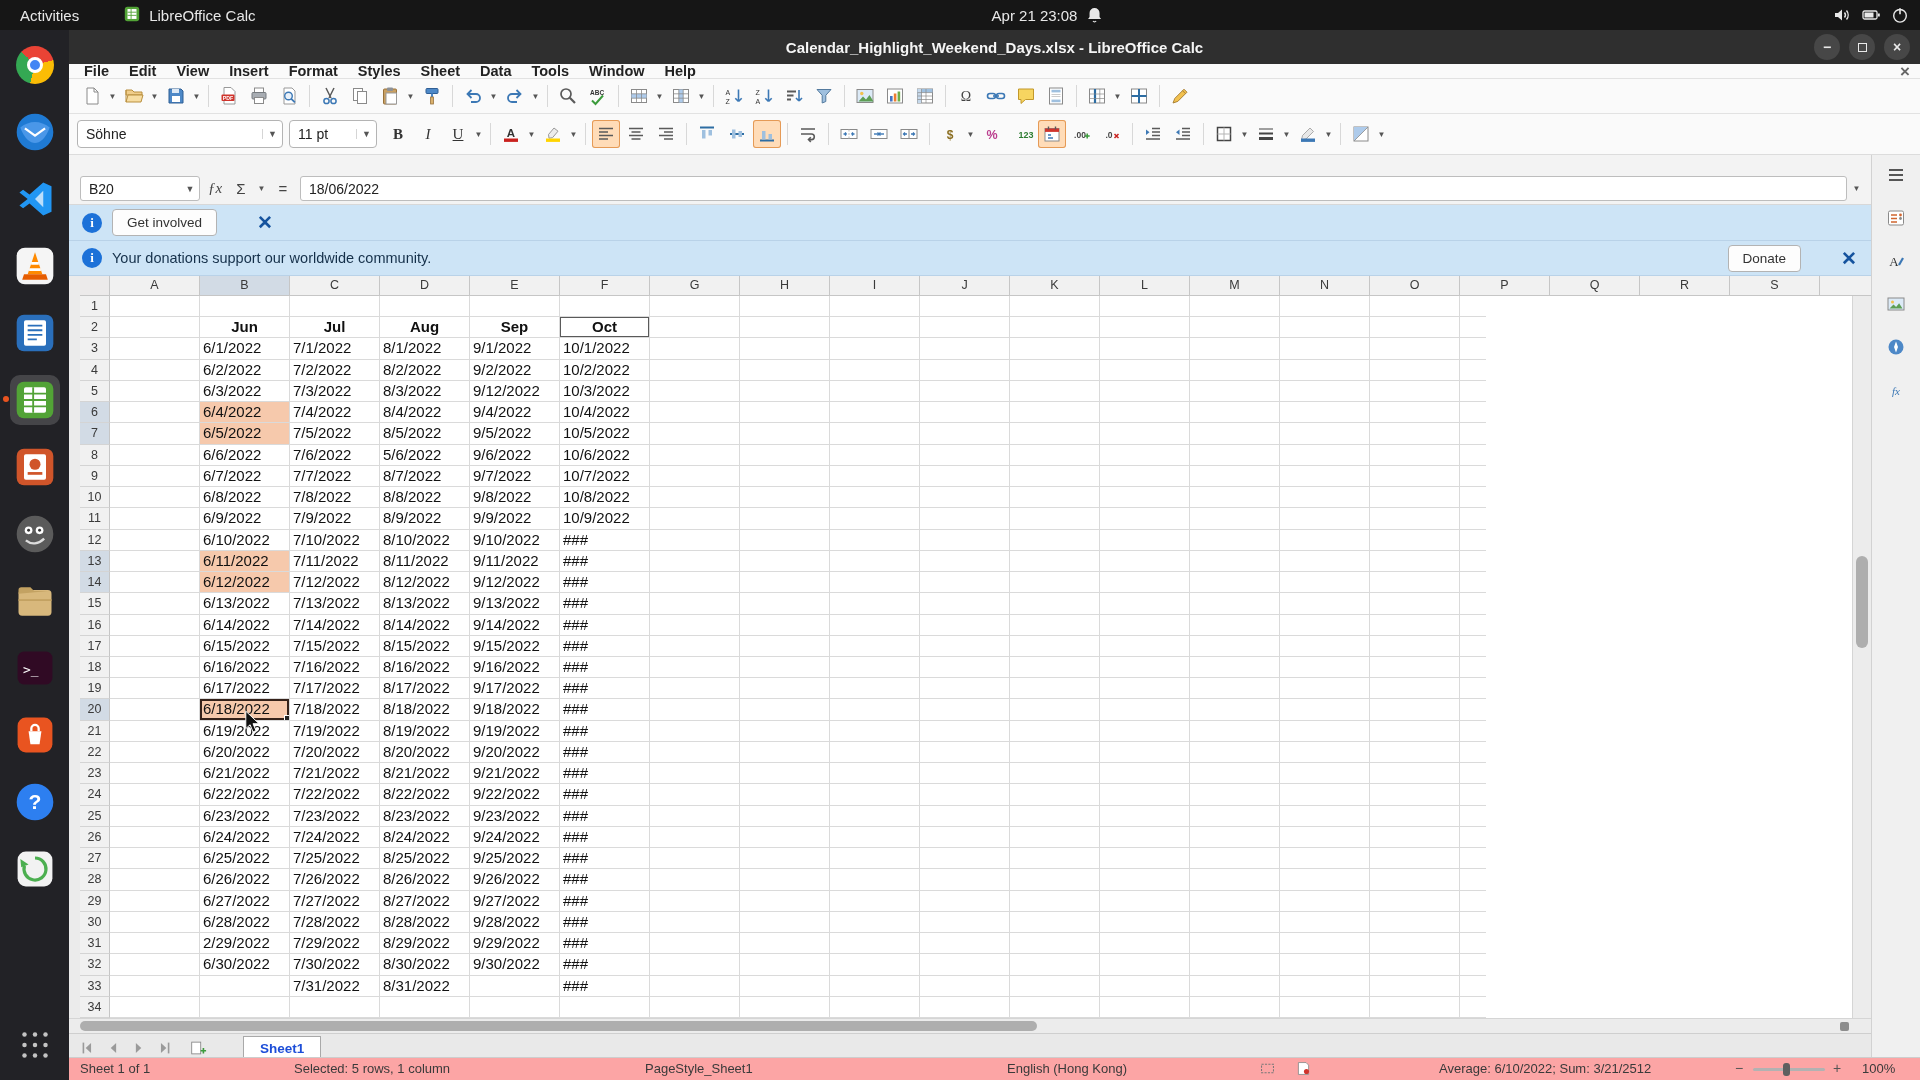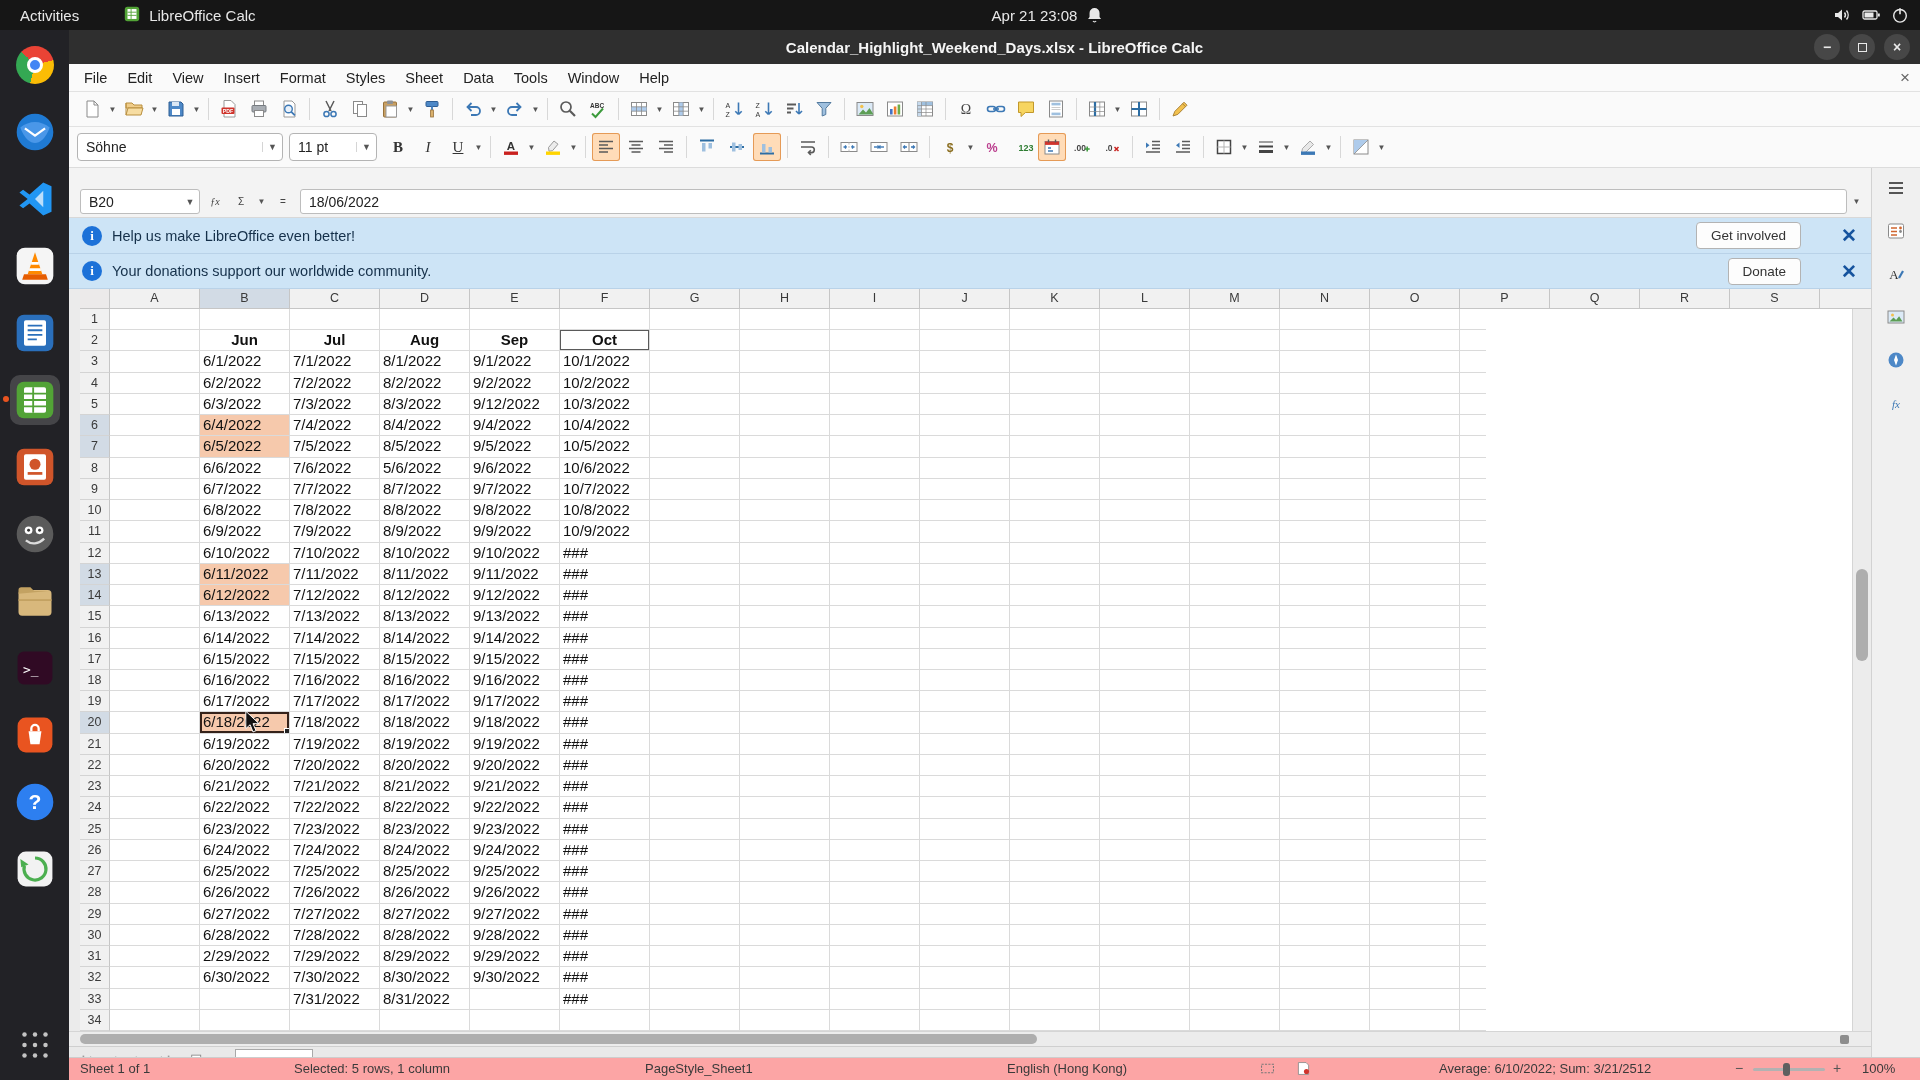--- a/index.html
+++ b/index.html
@@ -20,21 +20,21 @@
   .dock-item.active::before{content:"";position:absolute;left:-7px;top:21px;width:6px;height:6px;border-radius:50%;background:#e95420;}
   .dock-grid{margin-top:auto;margin-bottom:10px;}
   .chrome-outer{width:38px;height:38px;border-radius:50%;background:conic-gradient(from -45deg,#ea4335 0 120deg,#fbbc05 120deg 240deg,#34a853 240deg 360deg);display:flex;align-items:center;justify-content:center;}
   .chrome-inner{width:16px;height:16px;border-radius:50%;background:#4285f4;border:3px solid #fff;}
   
   .window{position:absolute;top:30px;left:69px;width:1851px;height:1050px;background:#f3f3f3;display:flex;flex-direction:column;}
   .titlebar{height:34px;background:#2f2f2f;color:#f5f5f5;display:flex;align-items:center;justify-content:center;position:relative;font-size:15px;font-weight:bold;flex:0 0 auto;}
   .winbtns{position:absolute;right:10px;top:4px;display:flex;gap:9px;}
   .wbtn{width:26px;height:26px;border-radius:50%;background:#474747;color:#e9e9e9;display:flex;align-items:center;justify-content:center;font-size:14px;}
   .wbtn .maxsq{width:9px;height:9px;border:1.5px solid #e9e9e9;}
-  .menubar{height:28px;background:#fafafa;border-bottom:1px solid #e2e2e2;display:flex;align-items:center;position:relative;flex:0 0 auto;}
+  .menubar{height:15px;background:#fafafa;border-bottom:1px solid #e2e2e2;display:flex;align-items:center;position:relative;flex:0 0 auto;font-weight:bold;}
   #menu-items{display:flex;padding-left:5px;}
   .menuitem{padding:4px 10px;font-size:14.5px;color:#222;}
   .doc-close{position:absolute;right:10px;color:#666;font-size:17px;line-height:1;}
   
   .toolbar{height:35px;background:#fafafa;border-bottom:1px solid #e2e2e2;display:flex;align-items:center;padding-left:8px;flex:0 0 auto;}
   .fmtbar{height:41px;background:#fafafa;border-bottom:1px solid #dcdcdc;display:flex;align-items:center;padding-left:8px;flex:0 0 auto;}
   .grp{display:flex;align-items:center;}
   .tbtn{width:28px;height:28px;display:flex;align-items:center;justify-content:center;border-radius:3px;margin:0 1px;}
   .tbtn.on{background:#ffdcb8;box-shadow:inset 0 0 0 1px #e59a56;}
   .tbtn svg{display:block;}
@@ -48,21 +48,21 @@
   .combo.size{width:88px;}
   
   .midzone{flex:1 1 auto;display:flex;min-height:0;}
   .leftcol{flex:1 1 auto;display:flex;flex-direction:column;min-width:0;}
   .sidebar{width:49px;background:#f0f0f0;border-left:1px solid #d2d2d2;display:flex;flex-direction:column;align-items:center;padding-top:5px;gap:13px;}
   .sbtn{width:30px;height:30px;display:flex;align-items:center;justify-content:center;border-radius:4px;}
   
   .formulabar{height:32px;background:#f3f3f3;border-bottom:1px solid #d8d8d8;display:flex;align-items:center;padding:0 8px 0 11px;gap:4px;flex:0 0 auto;margin-top:18px;}
   .namebox{width:120px;height:25px;background:#fff;border:1px solid #bdbdbd;border-radius:3px;display:flex;align-items:center;}
   .namebox .nval{flex:1;padding-left:8px;font-size:14px;color:#222;}
-  .fbtn{width:22px;height:24px;display:flex;align-items:center;justify-content:center;font-size:10px;color:#444;}
+  .fbtn{width:22px;height:24px;display:flex;align-items:center;justify-content:center;font-size:15px;color:#444;}
   .fx{font-family:"Liberation Serif",serif;font-style:italic;}
   .finput{flex:1;height:25px;background:#fff;border:1px solid #bdbdbd;border-radius:3px;display:flex;align-items:center;padding-left:8px;font-size:14px;color:#222;margin-left:2px;}
   
   .infobar{background:#cde4f6;border-bottom:1px solid #b9d2e8;display:flex;align-items:center;padding:0 14px 0 13px;gap:10px;flex:0 0 auto;}
   .ib1{height:36px;}.ib2{height:35px;}
   .ib-ic{width:20px;height:20px;border-radius:50%;background:#1c71d8;color:#fff;font-size:13px;font-weight:bold;display:flex;align-items:center;justify-content:center;font-family:"Liberation Serif",serif;}
   .ib-text{font-size:14.5px;color:#15304a;flex:1;}
   .ib-btn{height:27px;padding:0 14px;background:#fdfdfd;border:1px solid #b3b3b3;border-radius:4px;font-size:13.5px;color:#333;display:flex;align-items:center;margin-right:30px;}
   .ib-x{color:#15539e;font-size:19px;font-weight:bold;line-height:1;}
   
@@ -84,21 +84,21 @@
   .cell.bx{box-shadow:inset 0 0 0 1px #5a5a5a;}
   .gridfill{flex:1;background:#fff;}
   .vscroll{position:absolute;right:0;top:20px;width:19px;height:722px;background:#ececec;border-left:1px solid #d5d5d5;}
   .vthumb{position:absolute;left:3px;right:3px;top:260px;height:92px;background:#aeaeae;border-radius:7px;}
   .hscroll{height:15px;background:#ececec;border-top:1px solid #d5d5d5;position:relative;flex:0 0 auto;}
   .hthumb{position:absolute;left:11px;top:2px;height:10px;width:957px;background:#aeaeae;border-radius:6px;}
   .hsplit{position:absolute;right:22px;top:3px;width:9px;height:9px;background:#8d8d8d;border-radius:2px;}
   .tabbar{height:29px;background:#e9e9e9;border-top:1px solid #cfcfcf;display:flex;align-items:center;padding-left:6px;gap:2px;flex:0 0 auto;}
   .navbtn{width:24px;height:24px;display:flex;align-items:center;justify-content:center;}
   .addsheet{width:26px;height:24px;display:flex;align-items:center;justify-content:center;margin:0 6px;}
-  .sheettab{height:25px;padding:0 16px;background:#fff;border:1px solid #a9a9a9;border-bottom:none;display:flex;align-items:center;font-size:13.5px;font-weight:bold;color:#c2410c;margin-left:16px;}
+  .sheettab{height:25px;padding:0 16px;background:#fff;border:1px solid #a9a9a9;border-bottom:none;display:flex;align-items:center;font-size:13.5px;font-weight:bold;color:#1d4ed8;margin-left:24px;}
   
   .statusbar{height:23px;background:#fca5a5;border-top:1px solid #cdcdcd;position:relative;font-size:13px;color:#3a3a3a;flex:0 0 auto;}
   .st{position:absolute;top:3px;white-space:nowrap;}
   .zoomtrack{position:absolute;top:10px;left:1684px;width:72px;height:3px;background:#b2b2b2;border-radius:2px;}
   .zoomthumb{position:absolute;left:30px;top:-5px;width:7px;height:13px;background:#5f5f5f;border-radius:3px;}
   .zsign{position:absolute;top:2px;font-size:14px;color:#555;}
   
   .cursor{position:absolute;left:242px;top:710px;z-index:99;pointer-events:none;}
 </style>
 </head>
@@ -928,21 +928,20 @@
         <span class="fbtn fx">ƒx</span>
         <span class="fbtn">Σ</span>
         <span class="dd">▼</span>
         <span class="fbtn">=</span>
         <span class="finput">18/06/2022</span>
         <span class="dd">▼</span>
       </div>
 
       <div class="infobar ib1">
         <span class="ib-ic">i</span>
-        <span class="ib-text">Help us make LibreOffice even better!</span>
         <span class="ib-btn">Get involved</span>
         <span class="ib-x">✕</span>
       </div>
       <div class="infobar ib2">
         <span class="ib-ic">i</span>
         <span class="ib-text">Your donations support our worldwide community.</span>
         <span class="ib-btn">Donate</span>
         <span class="ib-x">✕</span>
       </div>
 

